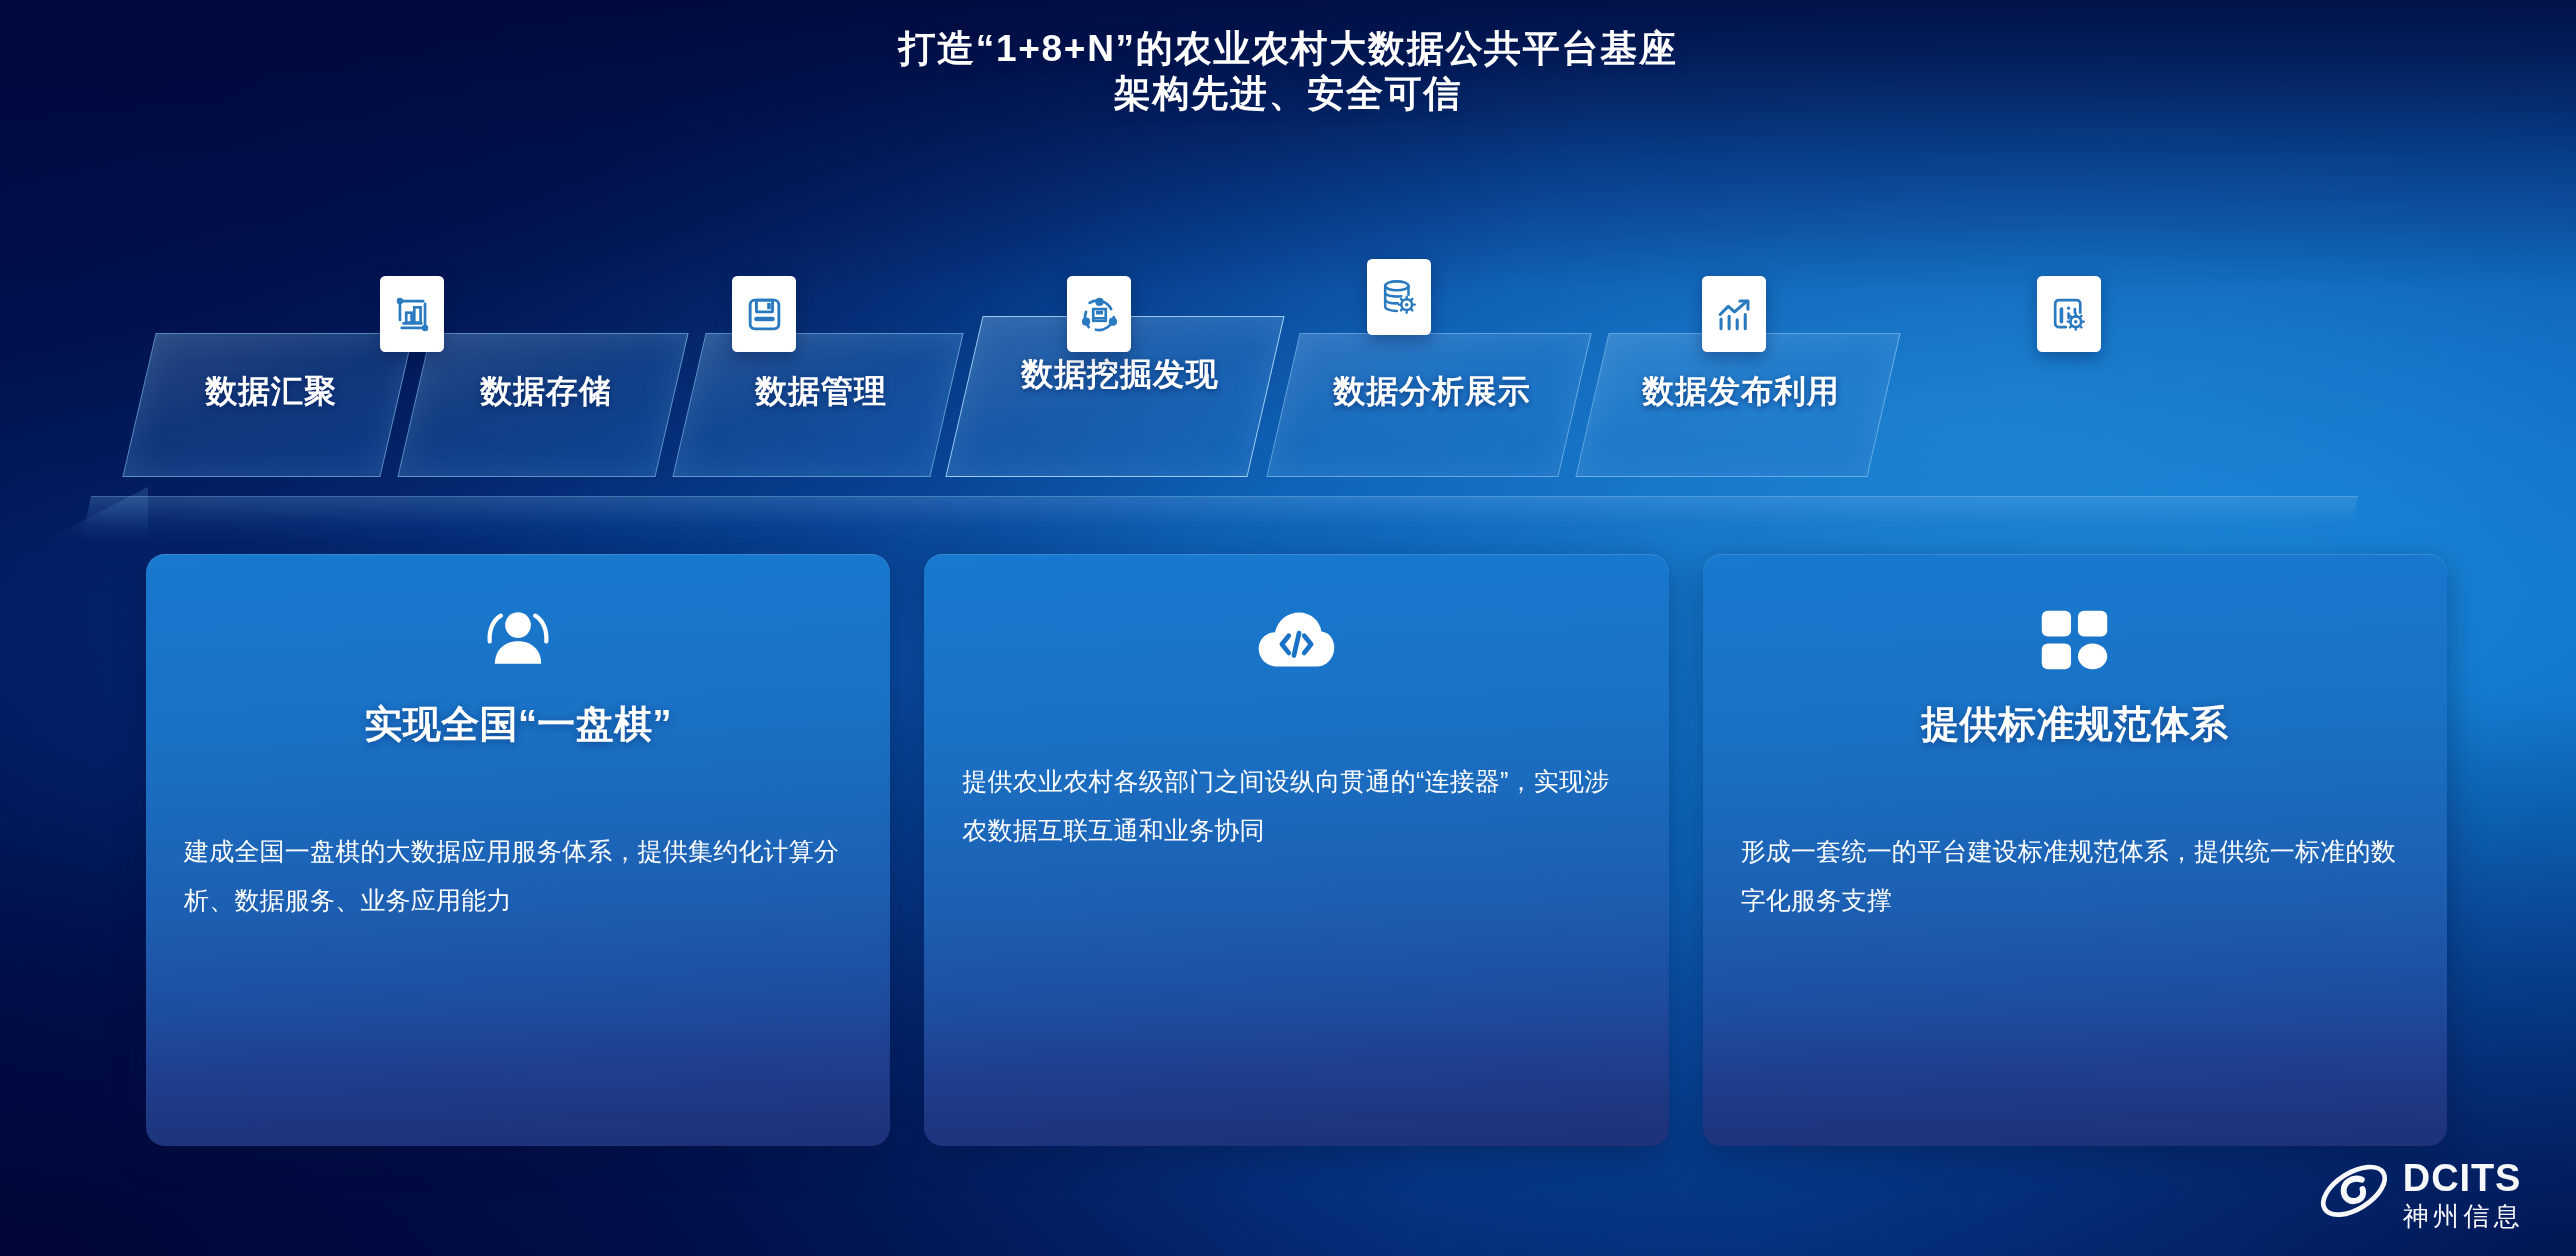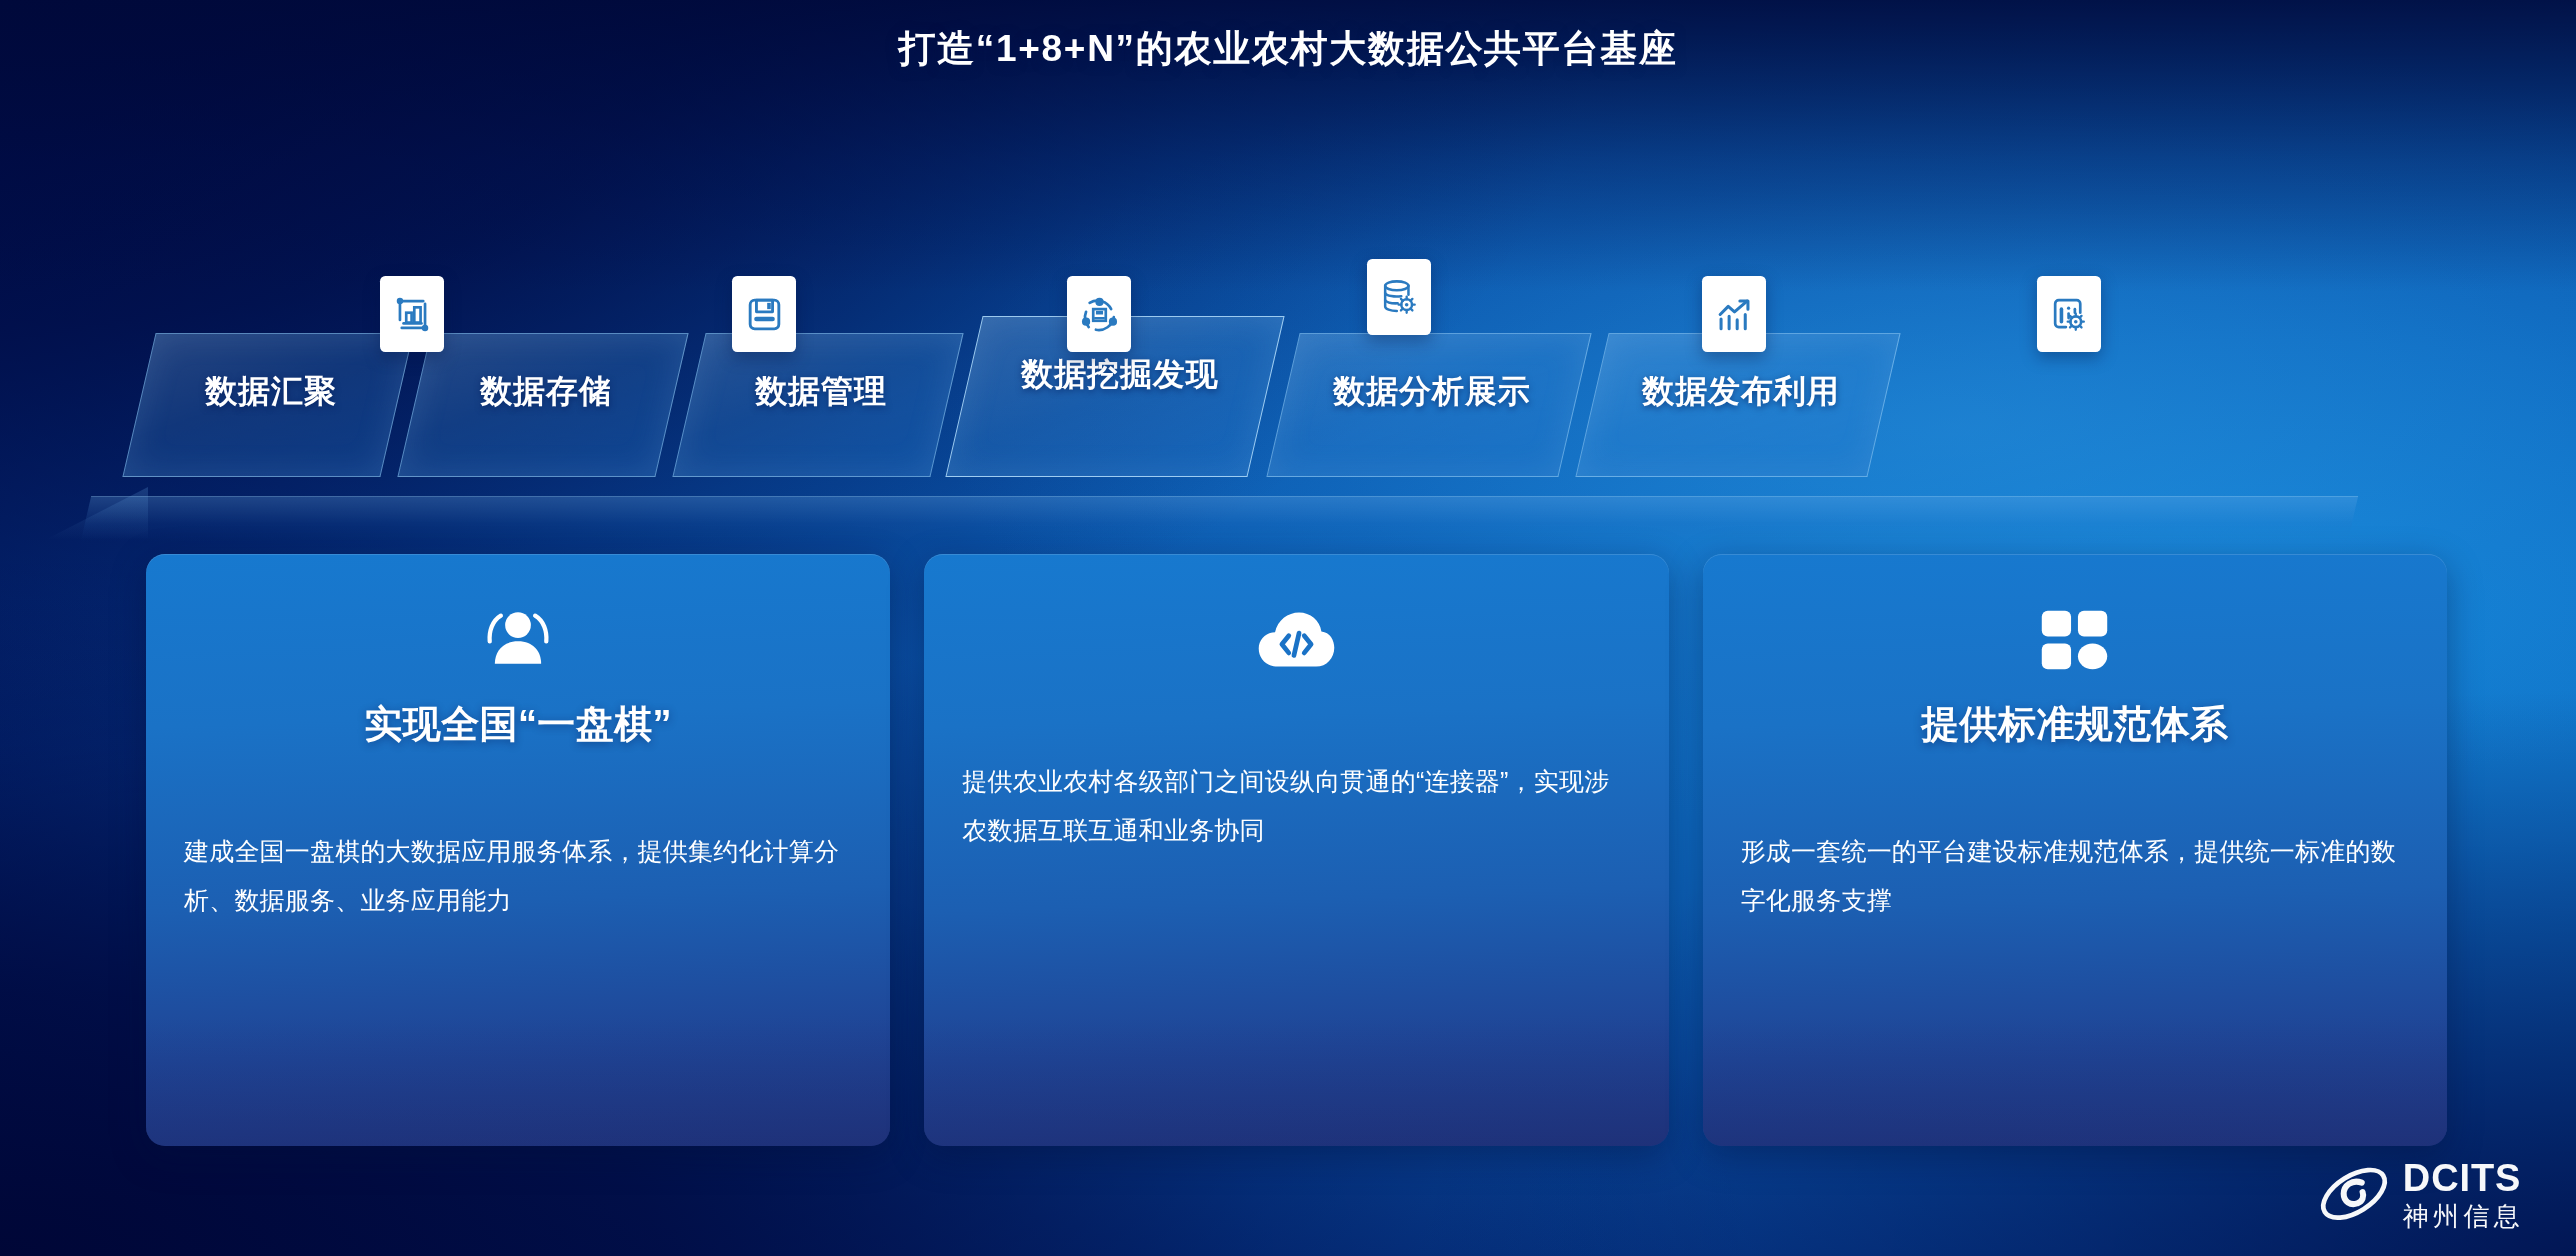--- a/index.html
+++ b/index.html
@@ -180,21 +180,21 @@
     text-align:left;
     width:100%;
     letter-spacing:0.2px;
     position:relative; z-index:2;
   }
 
   
   .logo{
     position:absolute;
     right:52px; bottom:27.5px;
-    display:flex; align-items:center; gap:12px;
+    display:flex; gap:12px;
     z-index:25;
     opacity:.97;
   }
   .logo-mark{ width:74px; height:64px; }
   .logo-text{ display:flex; flex-direction:column; line-height:1; }
   .logo-en{
     color:#ffffff; font-size:38px; font-weight:bold;
     letter-spacing:0.9px;
   }
   .logo-cn{
@@ -207,20 +207,21 @@
 
 <div class="bg-base"></div>
 <div class="bg-glow"></div>
 <div class="bg-dark-tl"></div>
 <div class="bg-dark-bl"></div>
 <div class="bg-dark-br"></div>
 <div class="bg-top-fade"></div>
 
 <div class="title-wrap">
   <div class="title-line">打造“1+8+N”的农业农村大数据公共平台基座</div>
+  <div class="title-line">架构先进、安全可信</div>
 </div>
 
 <div class="platform">
 
   <div class="slab"></div>
   <div class="slab2"></div>
 
   <div class="stage s1">
     <span class="stage-label">数据汇聚</span>
   </div>

